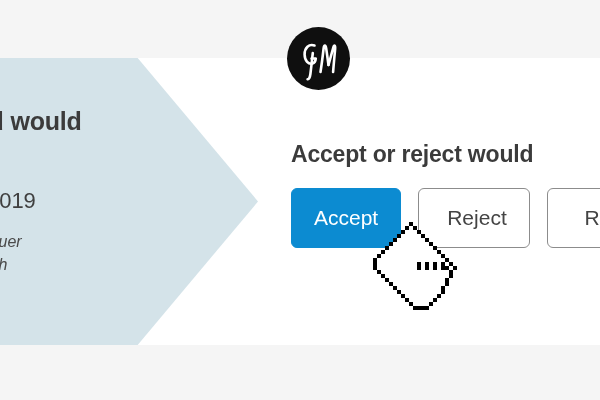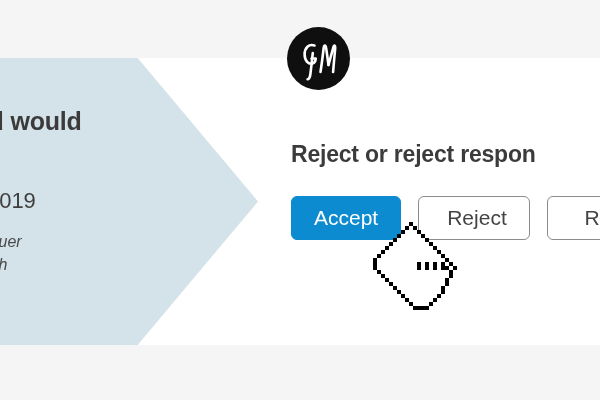--- a/index.html
+++ b/index.html
@@ -117,21 +117,21 @@
   .btn-row {
     position: absolute;
     left: 291px;
     top: 196px;
     height: 44px;
     display: flex;
     gap: 17px;
     align-items: center;
   }
   .btn {
-    height: 44px;
+    height: 60px;
     box-sizing: border-box;
     border-radius: 6px;
     font-size: 21px;
     font-family: "Liberation Sans", sans-serif;
     display: flex;
     align-items: center;
     justify-content: center;
     padding: 0 22px;
     white-space: nowrap;
   }
@@ -192,21 +192,21 @@
     <svg width="63" height="63" viewBox="0 0 63 63" aria-hidden="true">
       <g fill="none" stroke="#ffffff" stroke-width="2.6" stroke-linecap="round" stroke-linejoin="round">
         <path d="M27.5 18.5 C22 16.5 17.5 21 17.6 27.5 C17.7 34 21.5 37.5 25.5 36.5 C27.5 36 28.6 34 28.8 31.5 L24.6 31.5"></path>
         <path d="M25.8 26 C25 33 24.2 41 23.4 47 C22.9 50.8 21.8 52.5 20.6 52.2"></path>
         <path d="M33.5 45 C34.6 38 35.8 28.5 36.6 21.5 C36.8 19.6 37.2 18.6 37.9 18.6 C38.6 18.6 38.9 19.6 39.2 21.5 C40.1 27.5 40.8 33 41.5 38"></path>
         <path d="M41.5 38 C43.2 32 45 25 46.3 20.6 C46.8 19 47.3 18.4 47.8 18.8 C48.3 19.2 48.3 20.4 48.1 22.5 C47.4 30 46.6 38.5 46.1 45"></path>
       </g>
     </svg>
   </div>
 
-  <div class="panel-title">Reject or reject respon</div>
+  <div class="panel-title">Accept or reject would</div>
 
   <div class="btn-row">
     <div class="btn btn-primary">Accept</div>
     <div class="btn btn-outline">Reject</div>
     <div class="btn btn-outline">Rep</div>
   </div>
 
   <div class="cursor">
     <svg width="94" height="92" viewBox="0 0 47 46" shape-rendering="crispEdges" aria-hidden="true">
       <g fill="#000000">

